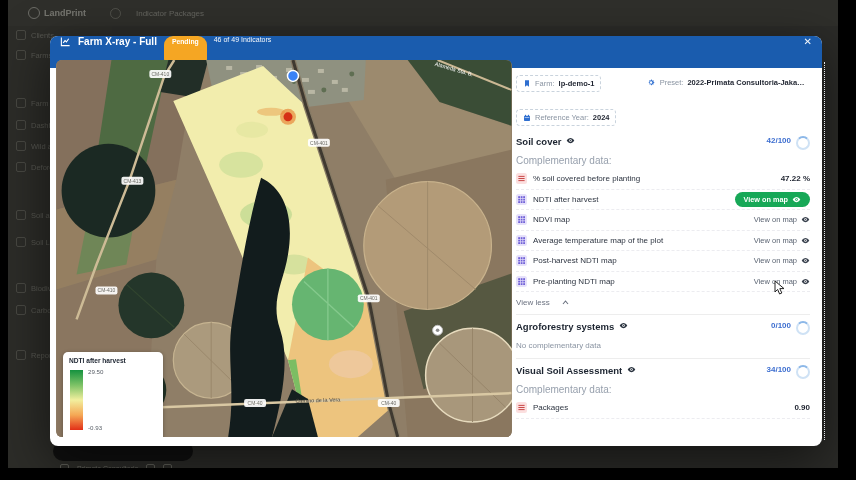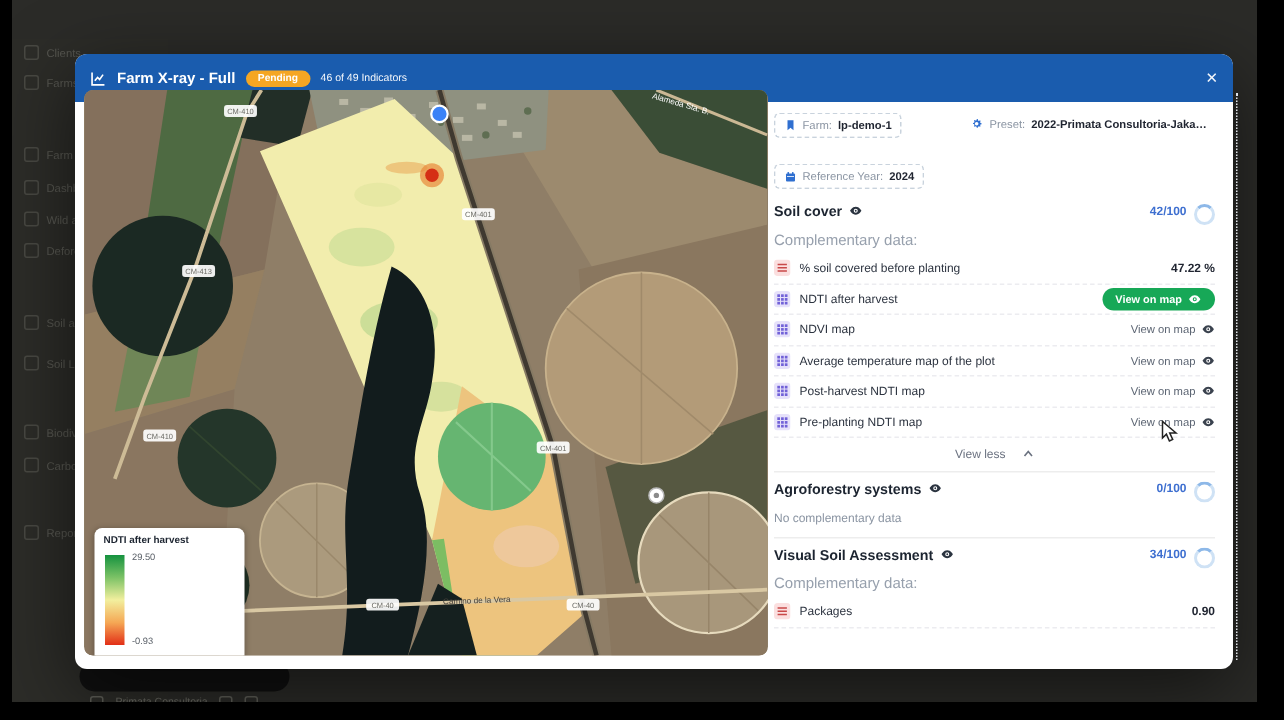--- a/index.html
+++ b/index.html
@@ -16,21 +16,21 @@
   .side-item{position:absolute;left:8px;display:flex;align-items:center;gap:5px;opacity:.32;color:#b9b9ae;font-size:7.5px;}
   .side-ic{width:8px;height:8px;border:1px solid #8d8d82;border-radius:2px;flex:none;}
   #bottom-toast{position:absolute;left:45px;top:441px;width:140px;height:20px;background:#0e0e0e;border-radius:10px;opacity:.92;}
   #footer-row{position:absolute;left:52px;top:464px;display:flex;align-items:center;gap:8px;opacity:.5;color:#a5a59a;font-size:7px;}
   .f-ic{width:7px;height:7px;border:1px solid #8d8d82;border-radius:2px;}
 
   
   #modal{position:absolute;left:42px;top:36px;width:772px;height:410px;background:#fff;border-radius:8px;
     box-shadow:0 14px 50px rgba(0,0,0,.55);}
   #modal-header{position:absolute;left:0;top:0;width:100%;height:32px;background:#1a5cae;border-radius:8px 8px 0 0;
-    display:flex;align-items:center;gap:7px;padding:0 10px;box-sizing:border-box;color:#fff;}
+    display:flex;gap:7px;padding:0 10px;box-sizing:border-box;color:#fff;}
   #modal-title{font-size:10px;font-weight:bold;}
   #modal-badge{background:#f5a623;color:#fff;font-size:6.8px;font-weight:bold;padding:2px 8px;border-radius:9px;}
   #modal-count{font-size:7px;opacity:.95;}
   #modal-close{margin-left:auto;font-size:10px;cursor:pointer;opacity:.95;}
 
   
   #map{position:absolute;left:6px;top:24px;width:456px;height:377px;border-radius:6px;overflow:hidden;background:#8f7e67;}
   #legend{position:absolute;left:7px;top:292px;width:100px;height:90px;background:#fff;border-radius:5px;
     box-shadow:0 1px 4px rgba(0,0,0,.3);padding:5px 6px;box-sizing:border-box;}
   #legend-title{font-size:6.6px;font-weight:bold;color:#1c2430;margin-bottom:5px;}
@@ -56,32 +56,40 @@
   .note{font-size:8px;color:#8a94a2;margin:6px 0 8px;}
   .row{display:flex;align-items:center;gap:6px;height:19.5px;border-bottom:1px dashed #ececf0;}
   .ric{flex:none;display:flex;}
   .rlabel{font-size:8px;color:#2d3440;}
   .spacer{flex:1;}
   .rval{font-size:8px;font-weight:bold;color:#1f2430;}
   .btn-green{display:flex;align-items:center;gap:4px;background:#17a857;color:#fff;font-size:7.3px;font-weight:bold;
     border-radius:9px;padding:3px 9px;cursor:pointer;}
   .link-wrap{display:flex;align-items:center;gap:4px;cursor:pointer;}
   .link-view{font-size:7.5px;color:#5b6472;}
-  .viewless{display:flex;align-items:center;justify-content:center;gap:12px;font-size:8px;color:#6b7280;
+  .viewless{display:flex;align-items:center;gap:12px;font-size:8px;color:#6b7280;
     margin:6px 0 4px;cursor:pointer;}
   .sec-div{border-top:1px solid #ededed;margin:7px 0 4px;}
   #panel-track{position:absolute;left:774px;top:26px;bottom:6px;border-left:1px dotted #dfe3e8;}
 
   #cursor{position:absolute;left:766px;top:280px;}
 </style>
 </head>
 <body>
 
 <div id="screen">
 
+  <div id="topbar">
+    <div class="brand">
+      <span class="brand-mark"></span>
+      <span>LandPrint</span>
+    </div>
+    <span class="nav-dot"></span>
+    <div class="nav-item">Indicator Packages</div>
+  </div>
   <div id="sidebar">
       <div class="side-item" style="top: 4px;">
         <span class="side-ic"></span>
         <span>Clients</span>
       </div>
       <div class="side-item" style="top: 24px;">
         <span class="side-ic"></span>
         <span>Farms</span>
       </div>
       <div class="side-item" style="top: 72px;">

